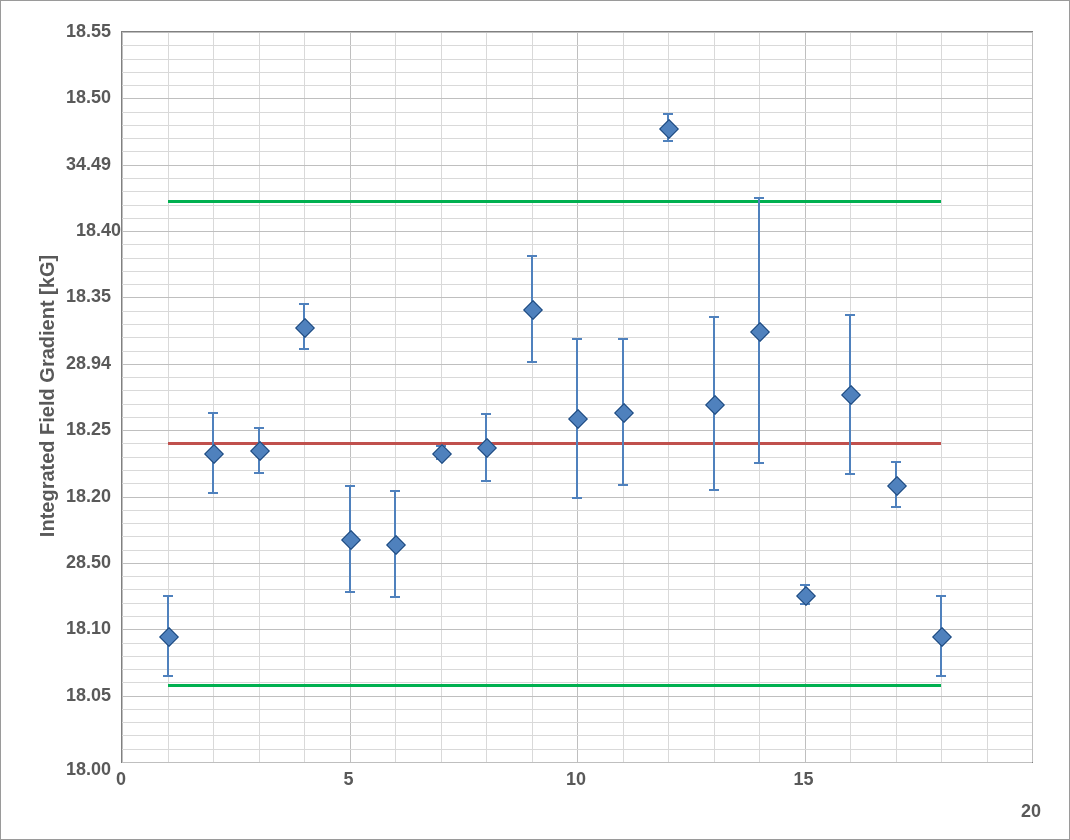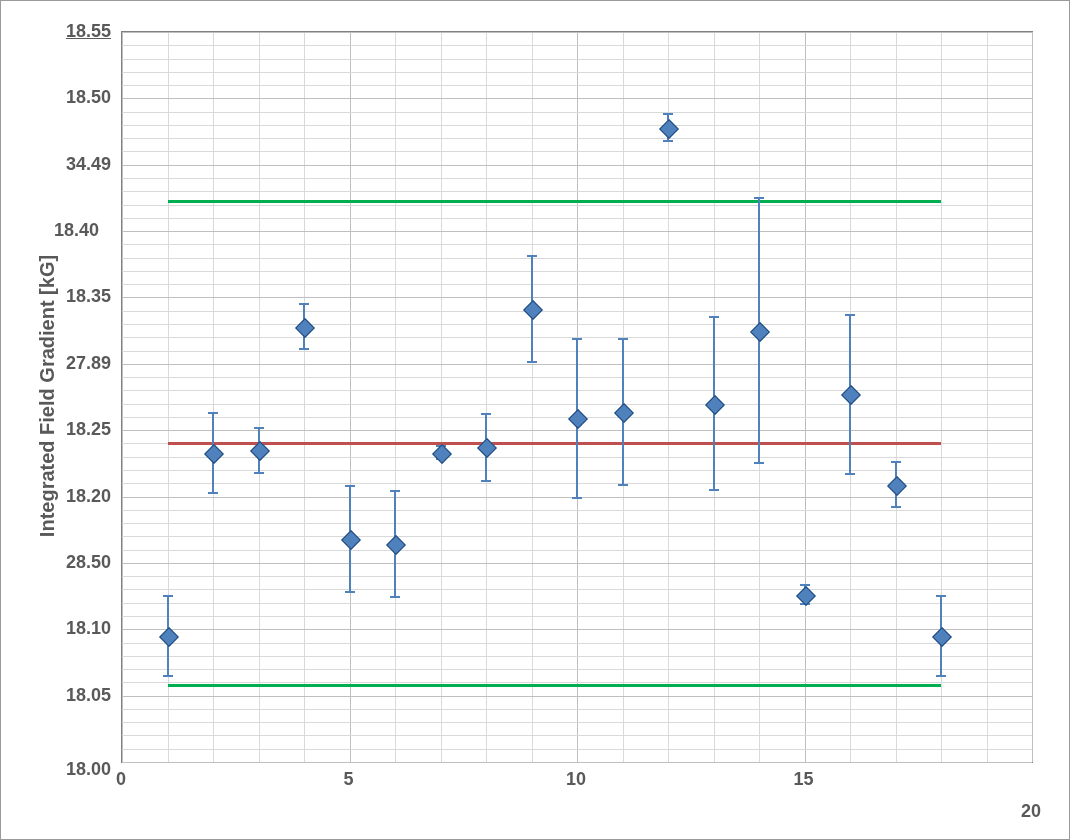--- a/index.html
+++ b/index.html
@@ -308,19 +308,19 @@
     <div class="axis-tick-x" style="left: 347.5px; top: 768px;">5</div>
     <div class="axis-tick-x" style="left: 575px; top: 768px;">10</div>
     <div class="axis-tick-x" style="left: 802.5px; top: 768px;">15</div>
     <div class="axis-tick-x" style="left: 1030px; top: 800px;">20</div>
     <div class="axis-tick-y" style="left: 50px; top: 768px;">18.00</div>
     <div class="axis-tick-y" style="left: 50px; top: 693.636px;">18.05</div>
     <div class="axis-tick-y" style="left: 50px; top: 627.273px;">18.10</div>
     <div class="axis-tick-y" style="left: 50px; top: 560.909px;">28.50</div>
     <div class="axis-tick-y" style="left: 50px; top: 494.545px;">18.20</div>
     <div class="axis-tick-y" style="left: 50px; top: 428.182px;">18.25</div>
-    <div class="axis-tick-y" style="left: 50px; top: 361.818px;">27.89</div>
+    <div class="axis-tick-y" style="left: 50px; top: 361.818px;">28.94</div>
     <div class="axis-tick-y" style="left: 50px; top: 295.455px;">18.35</div>
-    <div class="axis-tick-y" style="left: 38px; top: 229.091px;">18.40</div>
+    <div class="axis-tick-y" style="left: 60px; top: 229.091px;">18.40</div>
     <div class="axis-tick-y" style="left: 50px; top: 162.727px;">34.49</div>
     <div class="axis-tick-y" style="left: 50px; top: 96.3636px;">18.50</div>
-    <div class="axis-tick-y" style="left: 50px; top: 30px; text-decoration: underline;">18.55</div>
+    <div class="axis-tick-y" style="left: 50px; top: 30px;">18.55</div>
   </div>
 
 </body></html>

